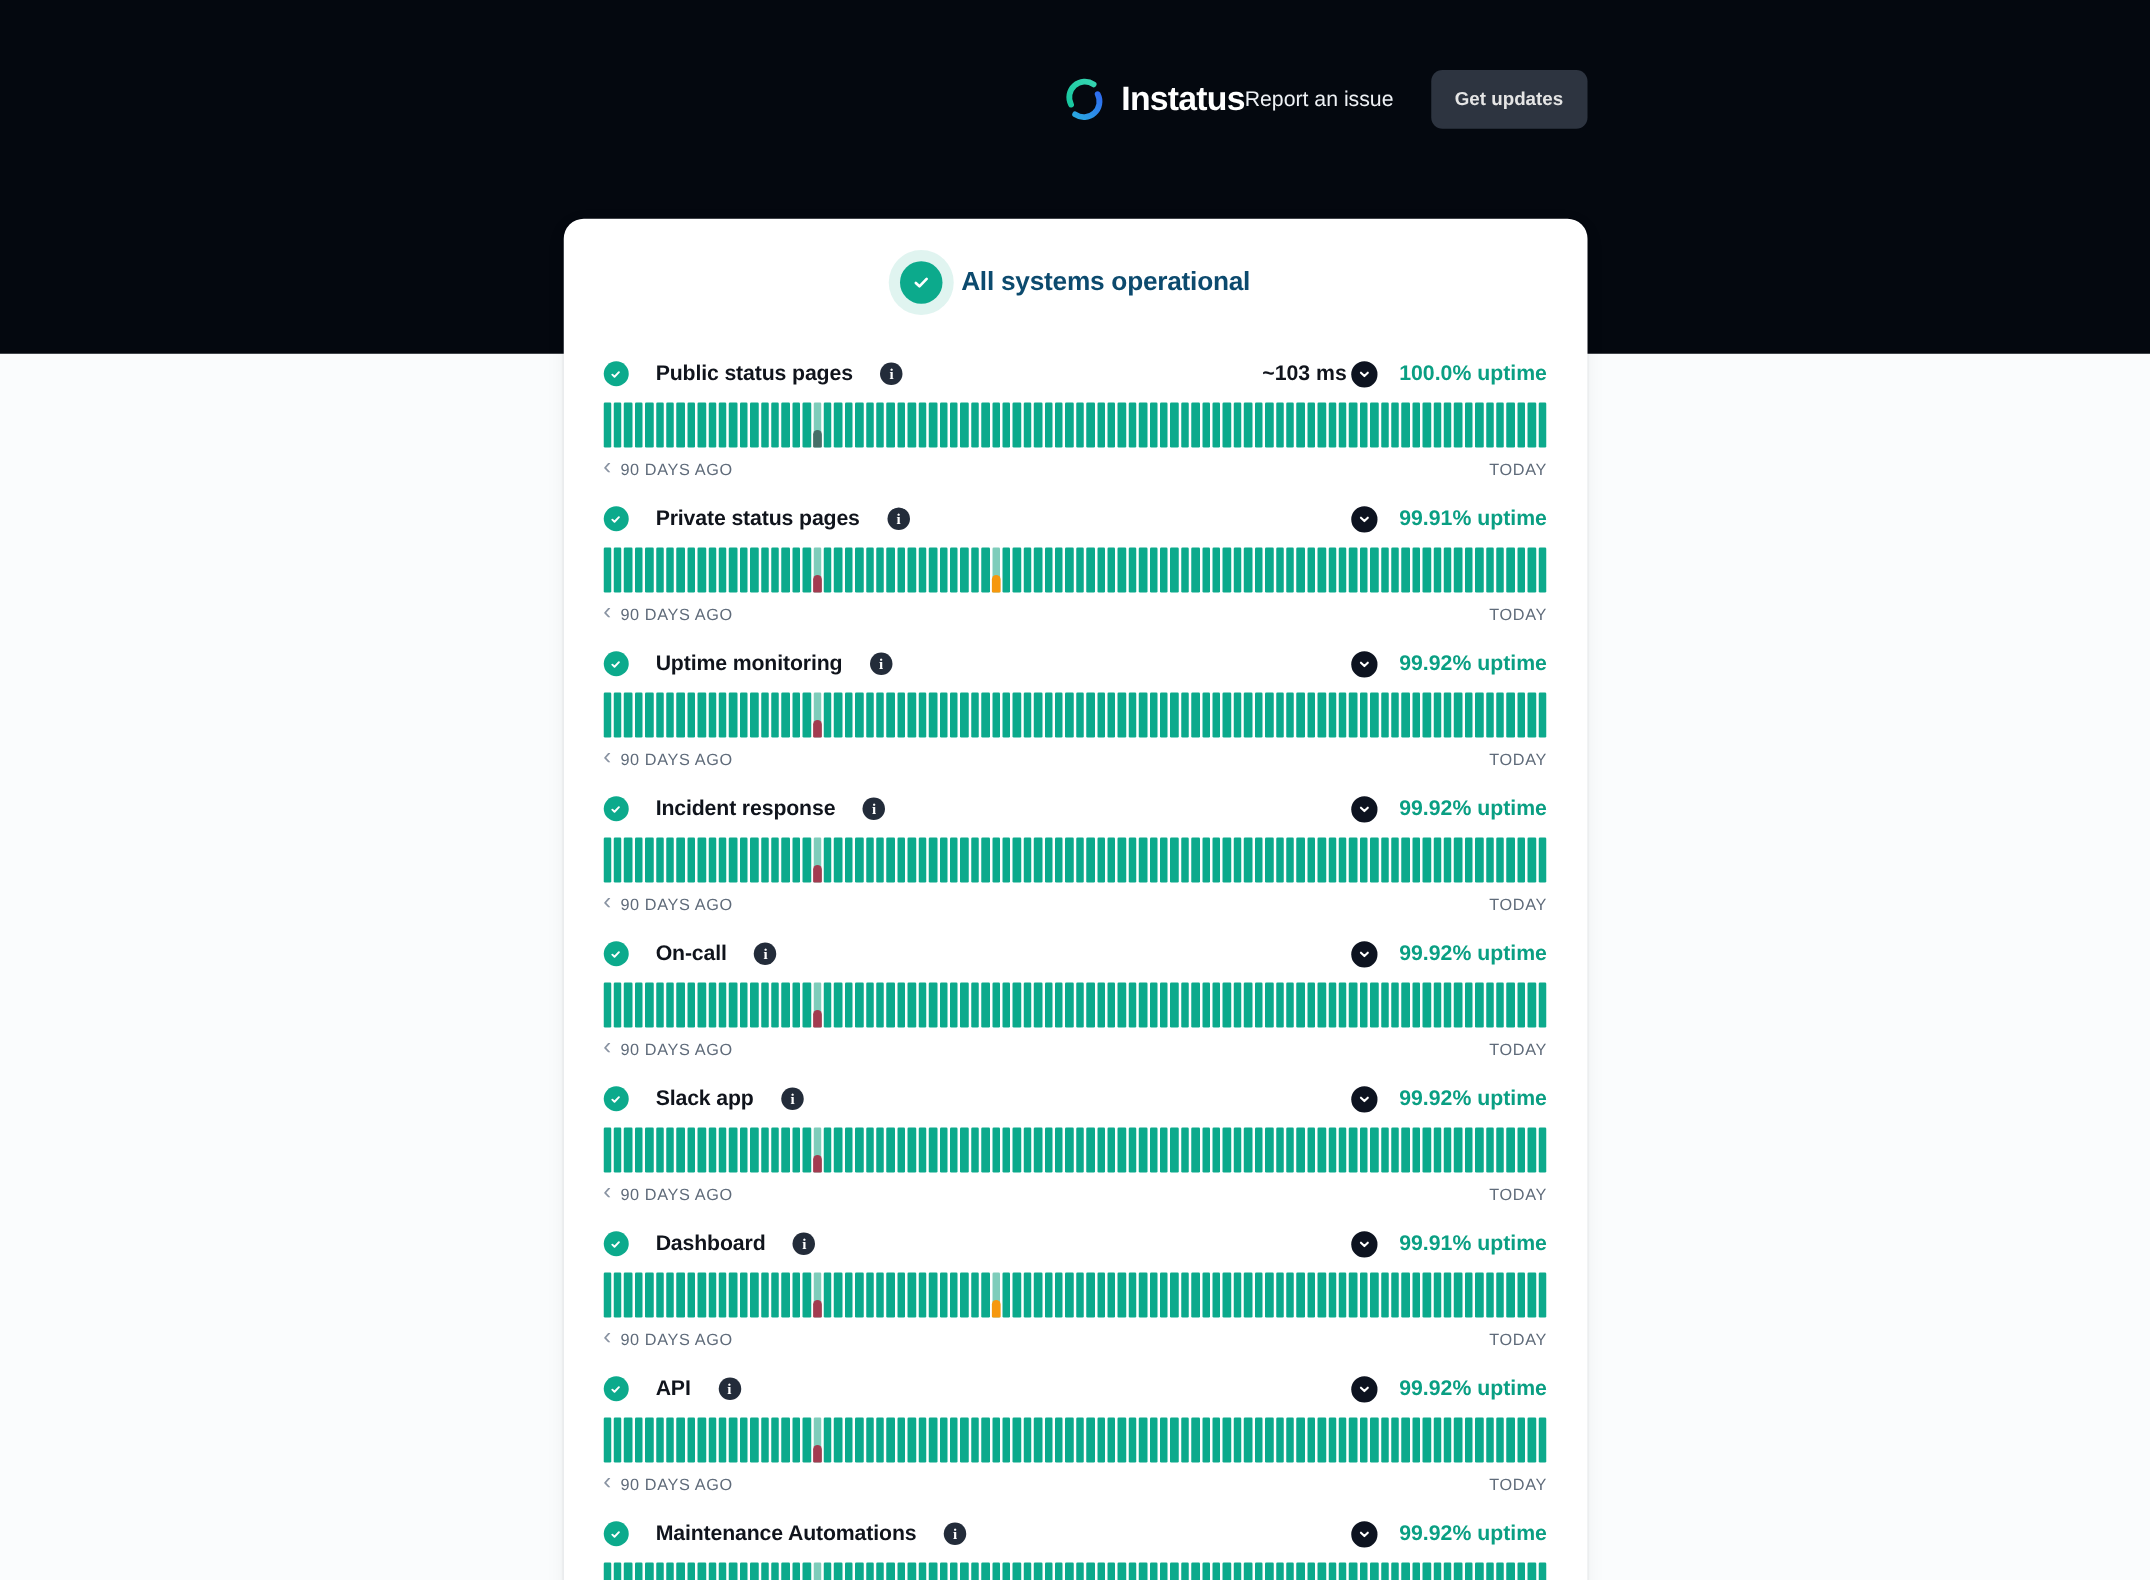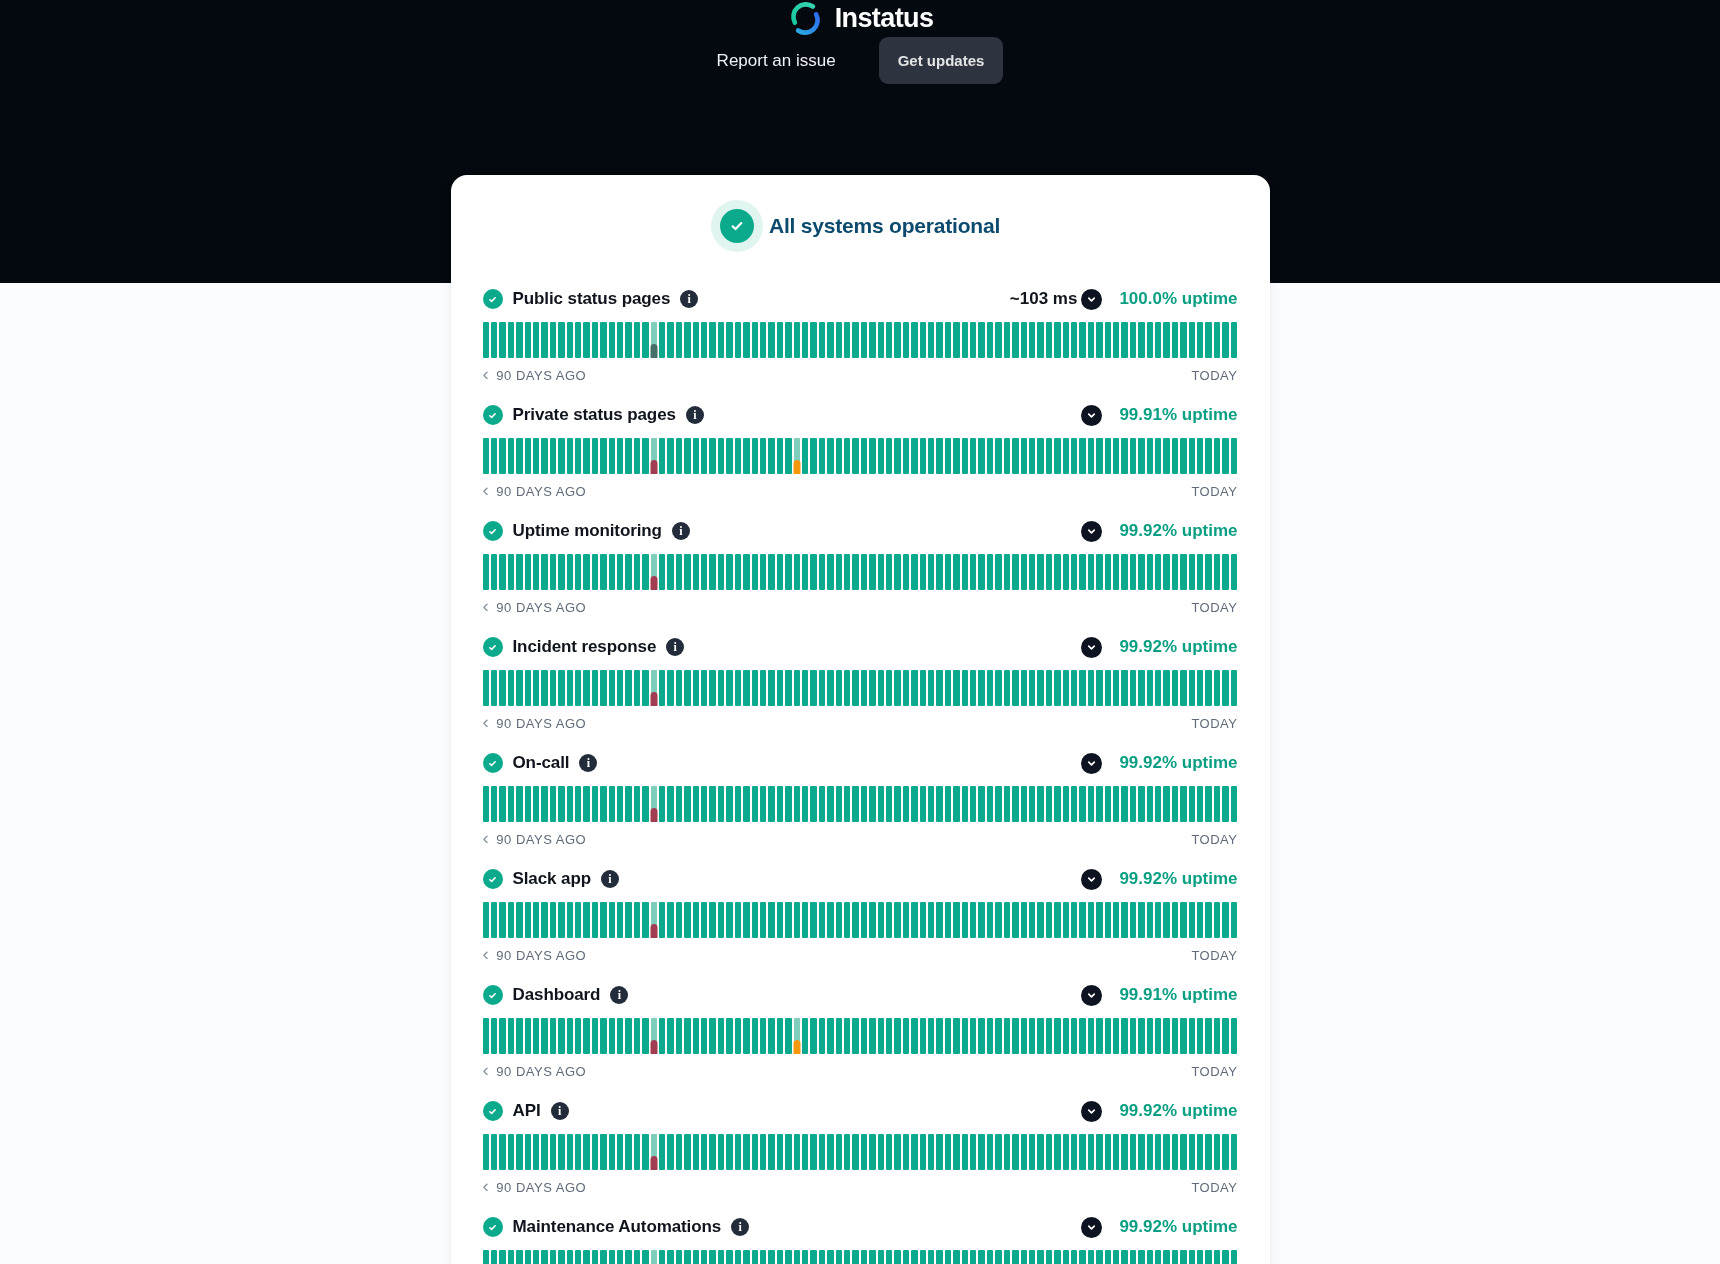--- a/index.html
+++ b/index.html
@@ -7,28 +7,28 @@
   body {
     width: 1720px; height: 1264px; overflow: hidden;
     background: var(--page-bg, #fafcfd);
     font-family: "Liberation Sans", sans-serif;
     -webkit-font-smoothing: antialiased;
   }
 
   
   .hero { height: 283px; background: var(--hero-bg, #04080f); }
   .nav {
-    width: 819px; margin: 0 auto; 
-    display: flex; justify-content: flex-end; align-items: center; flex-direction: column;
+    width: 819px; margin: 0 auto; padding-top: 56px;
+    display: flex; justify-content: flex-end; align-items: center;
   }
   .brand { display: flex; align-items: center; gap: 11px; cursor: pointer; }
   .brand-name {
     color: #ffffff; font-size: 27px; font-weight: 700; letter-spacing: -0.6px;
   }
-  .nav-right { display: flex; align-items: center; gap: 43px; }
+  .nav-right { display: flex; align-items: center; gap: 30px; }
   .report-link {
     color: #eef1f5; font-size: 17px; font-weight: 500; cursor: pointer; text-decoration: none;
   }
   .get-updates {
     background: var(--button-bg, #2d3440); color: #e5e5e5;
     font-family: inherit; font-size: 15px; font-weight: 700;
     padding: 15px 19px; border: none; border-radius: 9px; cursor: pointer;
   }
 
   
@@ -50,21 +50,21 @@
   .banner-title {
     margin: 0; font-size: 21px; font-weight: 600; color: #0c4a6e; letter-spacing: -0.2px;
   }
 
   
   .service { margin-bottom: 20px; }
   .service-header {
     display: flex; justify-content: space-between; align-items: center;
     height: 24px; margin-bottom: 11px;
   }
-  .service-left { display: flex; align-items: center; gap: 10px; }
+  .service-left { display: flex; align-items: center; gap: 22px; }
   .row-check {
     width: 20px; height: 20px; border-radius: 50%;
     background: var(--accent-green, #0caa8c);
     display: flex; align-items: center; justify-content: center;
   }
   .service-name { font-size: 17px; font-weight: 600; color: #10141c; letter-spacing: -0.1px; }
   .info-icon {
     width: 18px; height: 18px; border-radius: 50%; background: #232c3a;
     color: #ffffff; font-size: 12px; font-weight: 700;
     display: inline-flex; align-items: center; justify-content: center;

